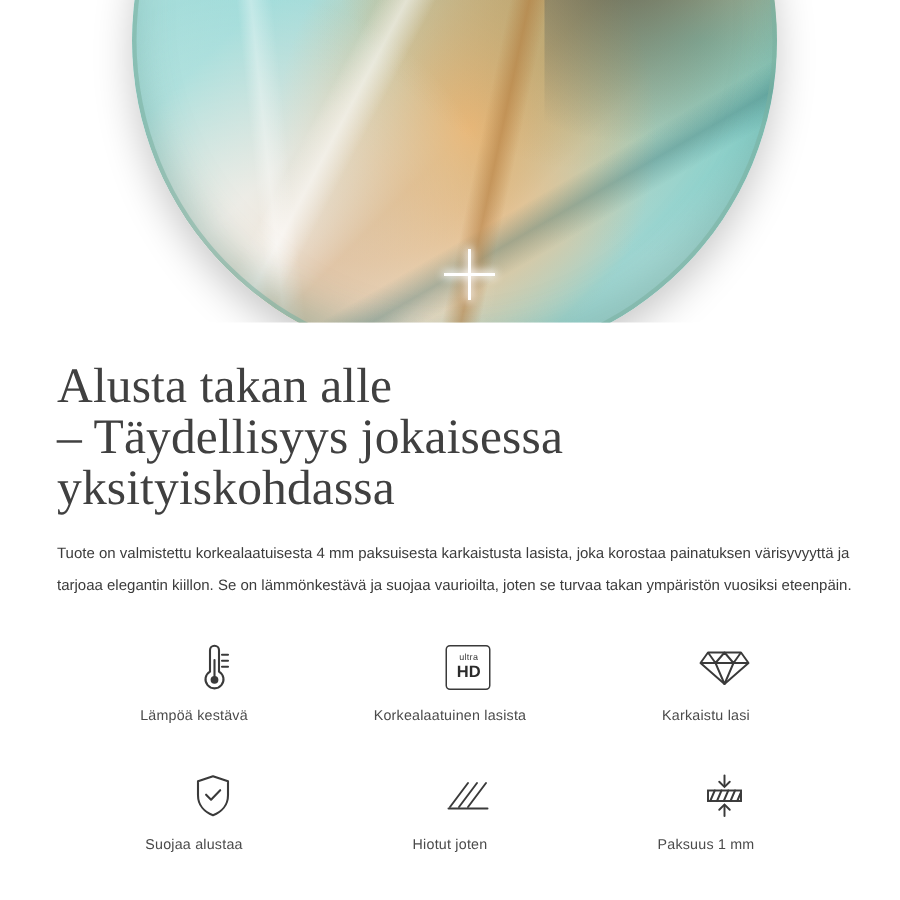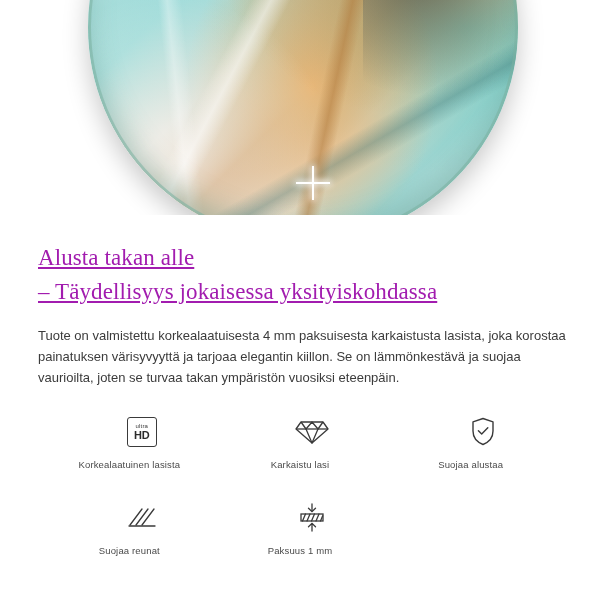--- a/index.html
+++ b/index.html
@@ -97,31 +97,30 @@
     transform: translate(-50%,-50%);
     box-shadow: 0 0 6px 1px #fff;
   }
 
   
   .content {
     padding: 0 30px;
   }
   .headline {
     font-family: "Liberation Serif", serif;
-    font-size: 23px;
+    font-size: 33px;
     line-height: 34px;
     font-weight: 400;
-    color: #a21caf;
+    color: #404040;
     margin: 26px 0 0 8px;
     white-space: pre-line;
     letter-spacing: 0.1px;
-    text-decoration: underline;
   }
   .body-copy {
-    font-size: 13px;
+    font-size: 10px;
     line-height: 21px;
     color: #3b3b3b;
     margin: 16px 0 0 8px;
     max-width: 548px;
     text-align: left;
   }
 
   
   .features {
     margin-top: 26px;
@@ -191,20 +190,31 @@
 
   <div class="content">
 
     <h1 class="headline">Alusta takan alle
 – Täydellisyys jokaisessa yksityiskohdassa</h1>
 
     <p class="body-copy">Tuote on valmistettu korkealaatuisesta 4 mm paksuisesta karkaistusta lasista, joka korostaa painatuksen värisyvyyttä ja tarjoaa elegantin kiillon. Se on lämmönkestävä ja suojaa vaurioilta, joten se turvaa takan ympäristön vuosiksi eteenpäin.</p>
 
     <div class="features">
 
+      <div class="feature">
+        <div class="glyph">
+          <svg width="30" height="34" viewBox="0 0 30 34" fill="none" stroke="#3a3a3a" stroke-width="1.4" stroke-linecap="round">
+            <path d="M13 5.5a3 3 0 0 1 6 0v14.2a6 6 0 1 1-6 0z"></path>
+            <circle cx="16" cy="25.2" r="2.6" fill="#3a3a3a" stroke="none"></circle>
+            <path d="M16 12v11"></path>
+            <path d="M21 8.5h4M21 12.5h4M21 16.5h4"></path>
+          </svg>
+        </div>
+        <div class="caption">Lämpöä kestävä</div>
+      </div>
 
       <div class="feature">
         <div class="glyph">
           <div class="hd-badge">
             <span class="small">ultra</span>
             <span class="big">HD</span>
           </div>
         </div>
         <div class="caption">Korkealaatuinen lasista</div>
       </div>
@@ -233,21 +243,21 @@
 
       <div class="feature">
         <div class="glyph">
           <svg width="32" height="30" viewBox="0 0 32 30" fill="none" stroke="#3a3a3a" stroke-width="1.3" stroke-linecap="round">
             <path d="M4 22L16 6"></path>
             <path d="M10 22L22 6"></path>
             <path d="M16 22L28 6"></path>
             <path d="M3 23h26"></path>
           </svg>
         </div>
-        <div class="caption">Suojaa reunat</div>
+        <div class="caption">Hiotut joten</div>
       </div>
 
       <div class="feature">
         <div class="glyph">
           <svg width="32" height="34" viewBox="0 0 32 34" fill="none" stroke="#3a3a3a" stroke-width="1.3" stroke-linecap="round">
             <path d="M16 3v7"></path>
             <path d="M12.5 7.2L16 10.6l3.5-3.4"></path>
             <path d="M16 30v-7"></path>
             <path d="M12.5 25.8L16 22.4l3.5 3.4"></path>
             <rect x="5" y="13" width="22" height="7"></rect>

